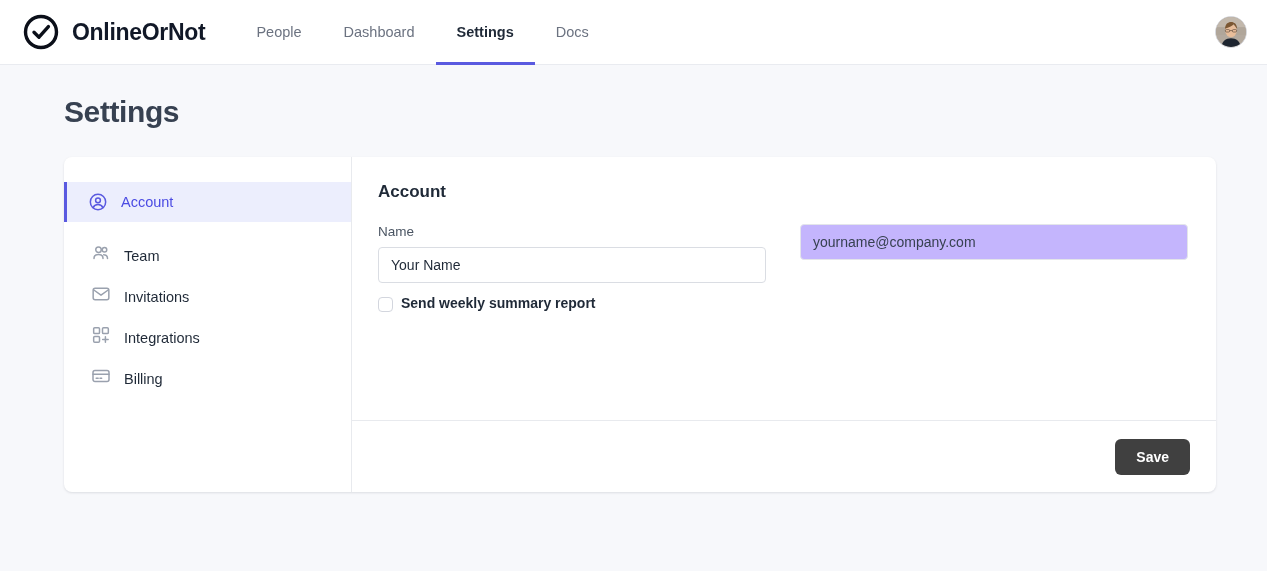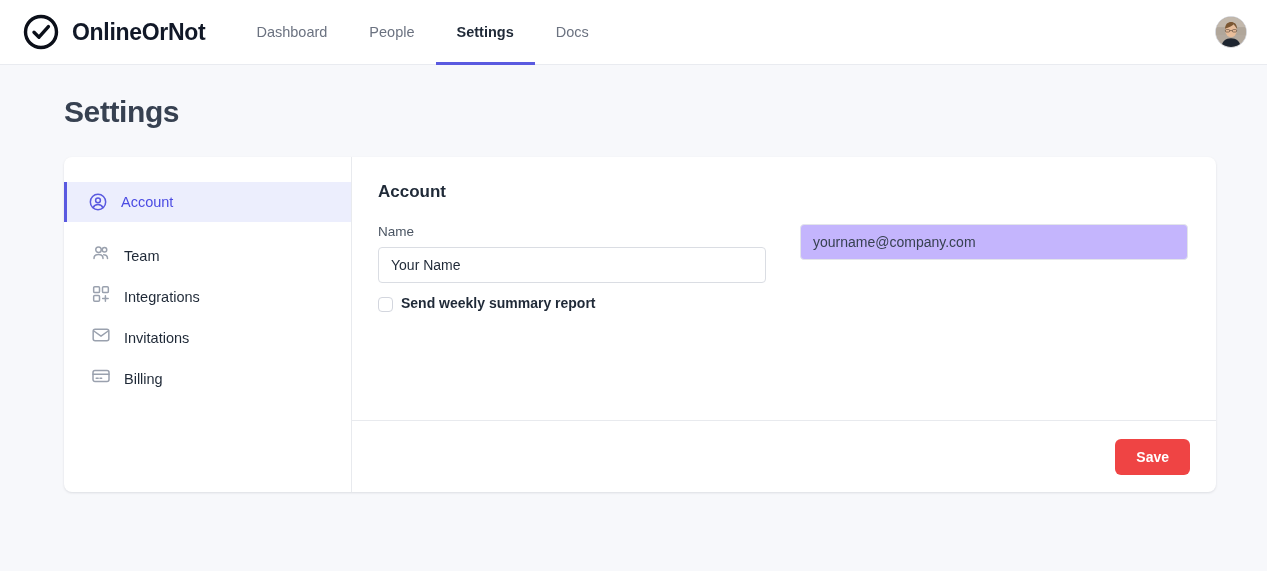--- a/index.html
+++ b/index.html
@@ -230,21 +230,21 @@
   
   .main-footer {
     border-top: 1px solid #e8eaee;
     height: 72px;
     display: flex;
     align-items: center;
     justify-content: flex-end;
     padding-right: 26px;
   }
   .save-btn {
-    background: #ef4444;
+    background: #404040;
     color: #ffffff;
     border: none;
     border-radius: 6px;
     font-size: 14px;
     font-weight: bold;
     font-family: "Liberation Sans", sans-serif;
     padding: 11px 21px;
     cursor: pointer;
     line-height: 1;
   }
@@ -258,22 +258,22 @@
     <span class="brand-mark">
       <svg viewBox="0 0 38 38" fill="none" xmlns="http://www.w3.org/2000/svg">
         <circle cx="19" cy="19" r="15.5" stroke="#0b0f19" stroke-width="3.4"></circle>
         <path d="M12 19.3 L17 24.2 L26.4 13.6" stroke="#0b0f19" stroke-width="3.4" stroke-linecap="round" stroke-linejoin="round"></path>
       </svg>
     </span>
     <span class="brand-name">OnlineOrNot</span>
   </div>
 
   <nav class="nav">
+    <div class="nav-item">People</div>
     <div class="nav-item">Dashboard</div>
-    <div class="nav-item">People</div>
     <div class="nav-item active">Settings</div>
     <div class="nav-item">Docs</div>
   </nav>
 
   <div class="avatar">
     <svg viewBox="0 0 32 32" xmlns="http://www.w3.org/2000/svg">
       <rect width="32" height="32" fill="#b3a99e"></rect>
       <rect x="0" y="0" width="32" height="11" fill="#c2b8ac"></rect>
       <rect x="0" y="11" width="32" height="8" fill="#b0a69a"></rect>
       <path d="M6 32c0-6.2 4.5-9.4 10-9.4S26 25.8 26 32z" fill="#1e2530"></path>
@@ -313,37 +313,37 @@
             <path d="M3.6 18.6c0-3 2.4-4.8 5.4-4.8s5.4 1.8 5.4 4.8"></path>
             <path d="M15.2 14c2.7.1 4.6 1.8 4.6 4.6"></path>
           </svg>
         </span>
         <span class="side-label">Team</span>
       </div>
 
       <div class="side-item" style="margin-top:1px">
         <span class="s-ico">
           <svg viewBox="0 0 24 24" fill="none" stroke="currentColor" stroke-width="1.8" stroke-linecap="round" stroke-linejoin="round">
+            <rect x="2.6" y="5.2" width="18.8" height="13.6" rx="2.4"></rect>
+            <path d="M3.4 7.2 12 13.4l8.6-6.2"></path>
+          </svg>
+        </span>
+        <span class="side-label">Invitations</span>
+      </div>
+
+      <div class="side-item" style="margin-top:1px">
+        <span class="s-ico">
+          <svg viewBox="0 0 24 24" fill="none" stroke="currentColor" stroke-width="1.8" stroke-linecap="round" stroke-linejoin="round">
             <rect x="3.2" y="3.2" width="7" height="7" rx="1.3"></rect>
             <rect x="13.8" y="3.2" width="7" height="7" rx="1.3"></rect>
             <rect x="3.2" y="13.8" width="7" height="7" rx="1.3"></rect>
             <path d="M17.3 14v6.6M14 17.3h6.6"></path>
           </svg>
         </span>
         <span class="side-label">Integrations</span>
-      </div>
-
-      <div class="side-item" style="margin-top:1px">
-        <span class="s-ico">
-          <svg viewBox="0 0 24 24" fill="none" stroke="currentColor" stroke-width="1.8" stroke-linecap="round" stroke-linejoin="round">
-            <rect x="2.6" y="5.2" width="18.8" height="13.6" rx="2.4"></rect>
-            <path d="M3.4 7.2 12 13.4l8.6-6.2"></path>
-          </svg>
-        </span>
-        <span class="side-label">Invitations</span>
       </div>
 
       <div class="side-item" style="margin-top:1px">
         <span class="s-ico">
           <svg viewBox="0 0 24 24" fill="none" stroke="currentColor" stroke-width="1.8" stroke-linecap="round" stroke-linejoin="round">
             <rect x="2.4" y="5.4" width="19.2" height="13.2" rx="2.4"></rect>
             <path d="M2.4 9.8h19.2"></path>
             <path d="M6.2 14.6h2.4M10.8 14.6h2"></path>
           </svg>
         </span>

